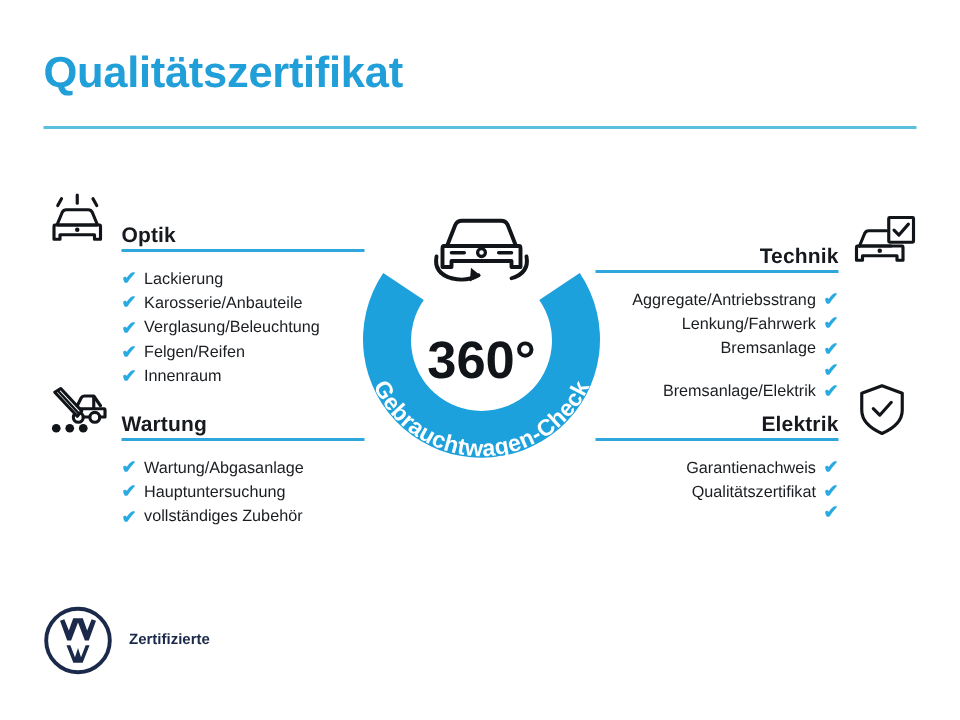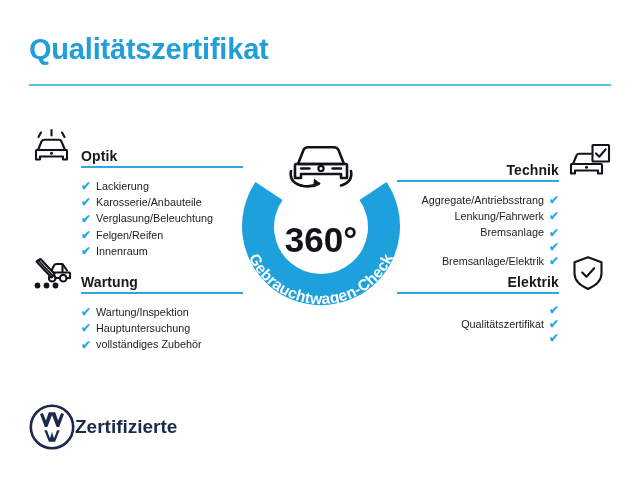--- a/index.html
+++ b/index.html
@@ -131,22 +131,23 @@
   
   .footer {
     position: absolute;
     left: 29px;
     top: 404px;
     display: flex;
     align-items: center;
   }
   .vw-mark { width: 46px; height: 46px; display: block; }
   .footer-text {
+    margin-left: 11px;
     color: #1b2a4a;
-    font-size: 19px;
+    font-size: 10px;
     font-weight: bold;
     line-height: 16.5px;
     white-space: nowrap;
   }
 </style>
 </head>
 <body>
 
 <div id="page">
 
@@ -249,21 +250,21 @@
           <circle cx="17.5" cy="31.5" r="2.9" fill="#111418"></circle>
           <circle cx="26.5" cy="31.5" r="2.9" fill="#111418"></circle>
         </svg>
       </span>
       <span class="sec-title">Wartung</span>
       <span class="sec-rule"></span>
     </div>
     <ul class="check-list">
       <li class="check-item">
           <span class="tick">✔</span>
-          <span>Wartung/Inspektion</span>
+          <span>Wartung/Abgasanlage</span>
         </li>
       <li class="check-item">
           <span class="tick">✔</span>
           <span>Hauptuntersuchung</span>
         </li>
       <li class="check-item">
           <span class="tick">✔</span>
           <span>vollständiges Zubehör</span>
         </li>
     </ul>
@@ -275,20 +276,21 @@
         <svg viewBox="0 0 46 38">
           <path d="M23 3.2 L36.5 8.2 L36.5 19.5 Q36.5 29 23 35 Q9.5 29 9.5 19.5 L9.5 8.2 Z" stroke="#111418" stroke-width="2.1" fill="none" stroke-linejoin="round"></path>
           <path d="M17.2 18.4 L21.5 22.8 L29.2 14.2" stroke="#111418" stroke-width="2.1" fill="none" stroke-linecap="round" stroke-linejoin="round"></path>
         </svg>
       </span>
       <span class="sec-title">Elektrik</span>
       <span class="sec-rule"></span>
     </div>
     <ul class="check-list">
       <li class="check-item">
+          <span>Garantienachweis</span>
           <span class="tick">✔</span>
         </li>
       <li class="check-item">
           <span>Qualitätszertifikat</span>
           <span class="tick">✔</span>
         </li>
       <li class="check-item">
           <span class="tick">✔</span>
         </li>
     </ul>

